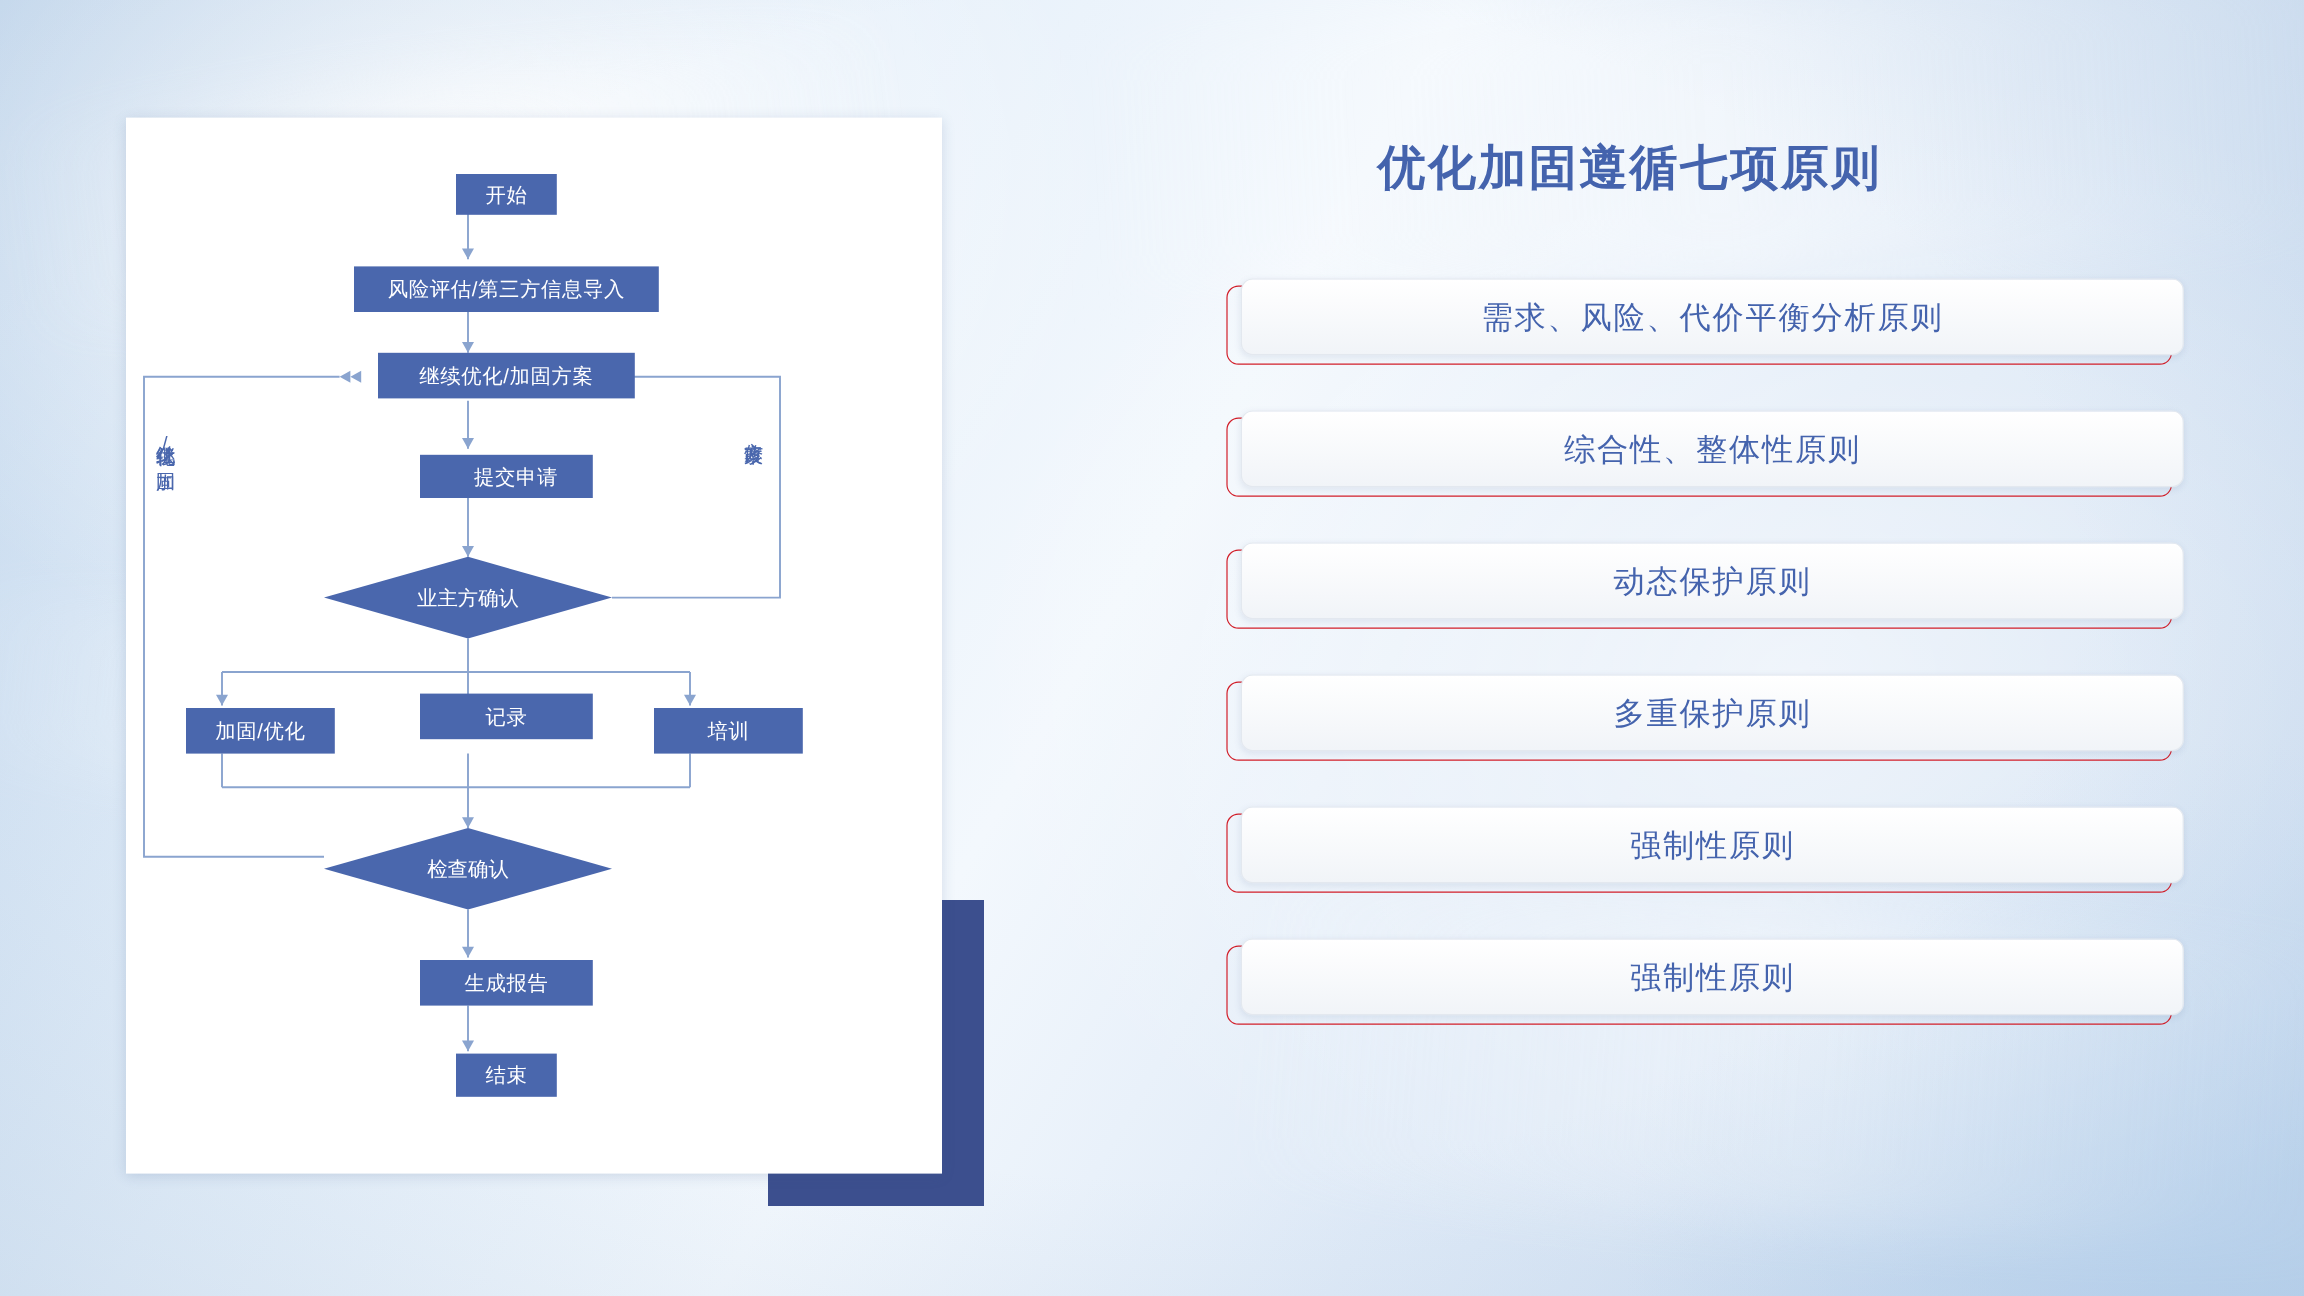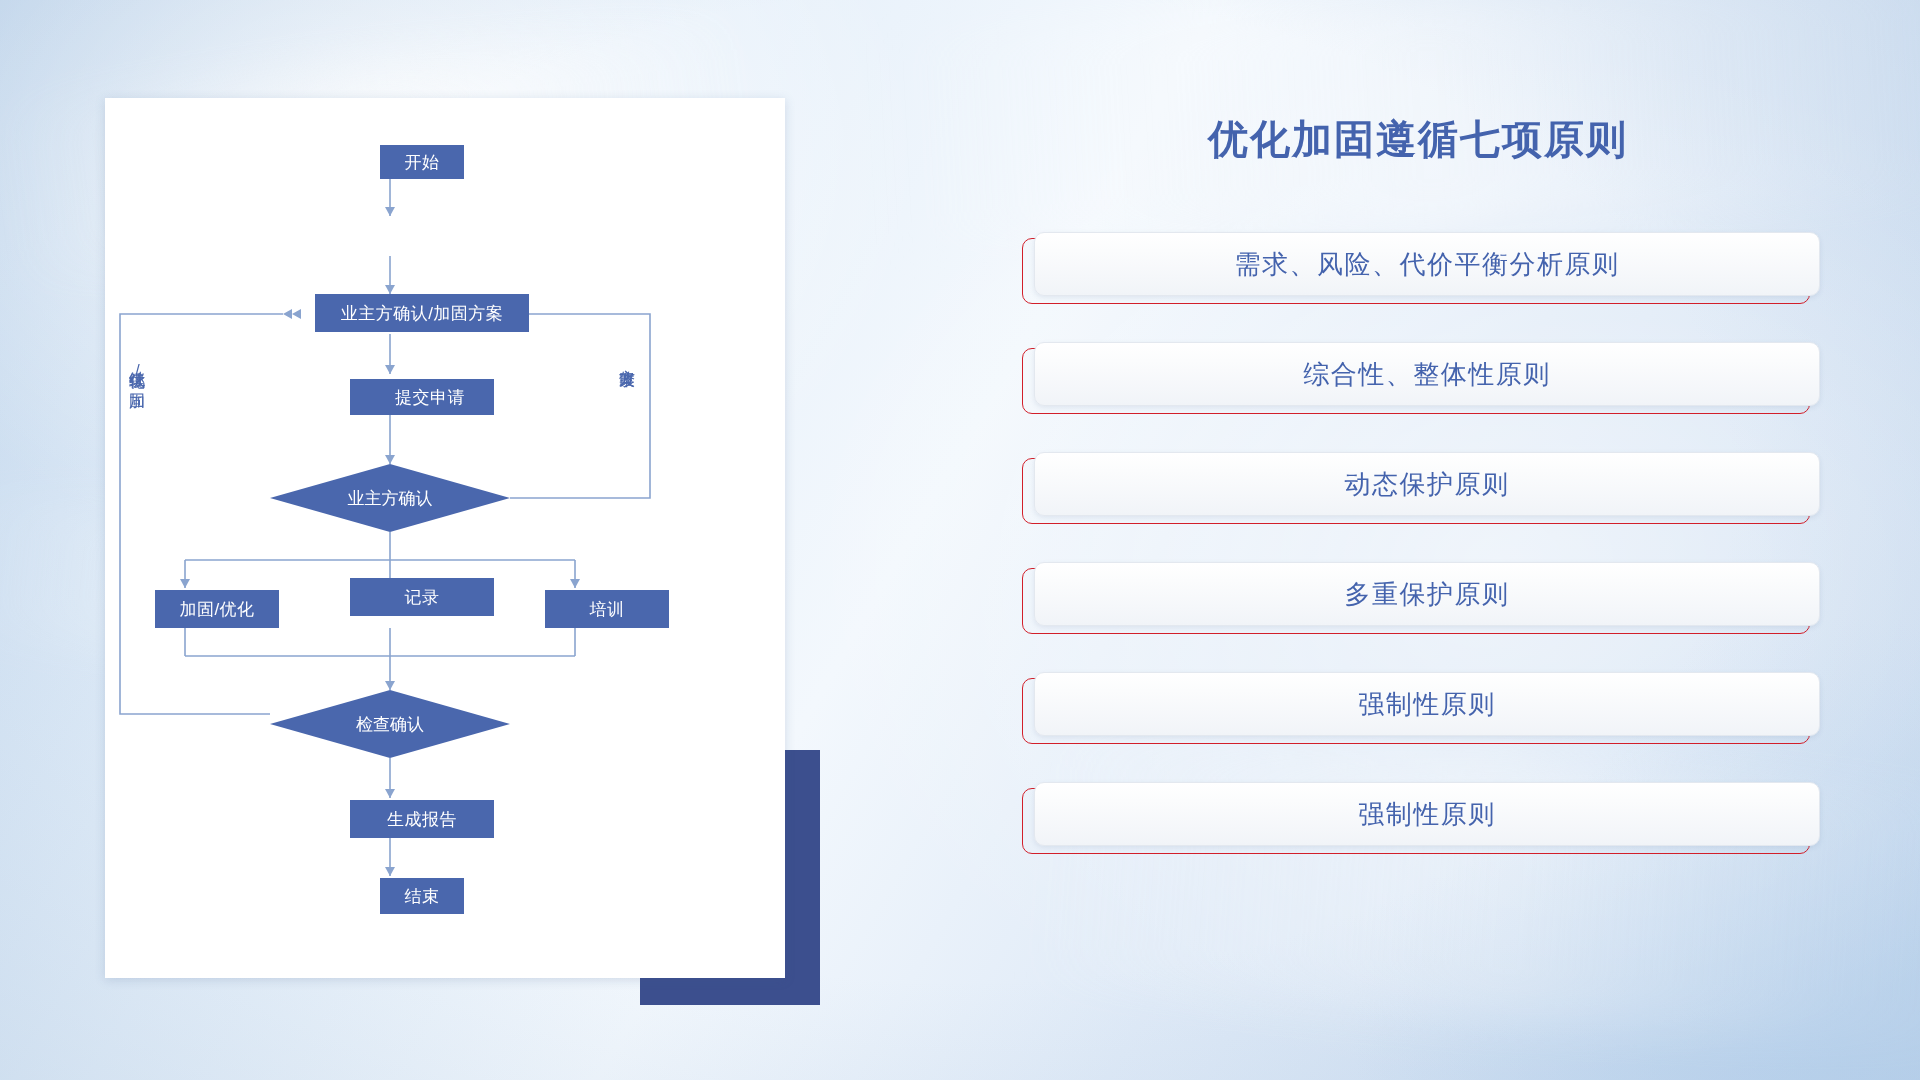--- a/index.html
+++ b/index.html
@@ -102,21 +102,20 @@
     text-orientation: upright;
     letter-spacing: 1px;
   }
 
   
   #right-title {
     position: absolute;
     left: 1148px;
     top: 112px;
     width: 540px;
-    text-align: center;
     color: #4463ad;
     font-size: 40px;
     font-weight: bold;
     letter-spacing: 2px;
   }
   #principles {
     position: absolute;
     left: 1022px;
     top: 232px;
     width: 800px;
@@ -216,23 +215,26 @@
     </g>
 
     <polygon points="285,366 405,400 285,434 165,400" fill="#4a67ad"></polygon>
     <polygon points="285,592 405,626 285,660 165,626" fill="#4a67ad"></polygon>
   </svg>
 
   <div class="node" style="left:243px; top:47px; width:84px; height:34px;">
     <span>开始</span>
   </div>
 
+  <div class="node" style="left:158px; top:124px; width:254px; height:38px;">
+    <span>风险评估/第三方信息导入</span>
+  </div>
 
   <div class="node" style="left:178px; top:196px; width:214px; height:38px;">
-    <span>业主方确认/加固方案</span>
+    <span>继续优化/加固方案</span>
   </div>
 
   <div class="node" style="left:213px; top:281px; width:144px; height:36px;padding-left:16px;">
     <span>提交申请</span>
   </div>
 
   <div class="diamond-wrap" style="left:165px; top:366px; width:240px; height:68px;">
     <div class="dlabel">业主方确认</div>
   </div>
 

